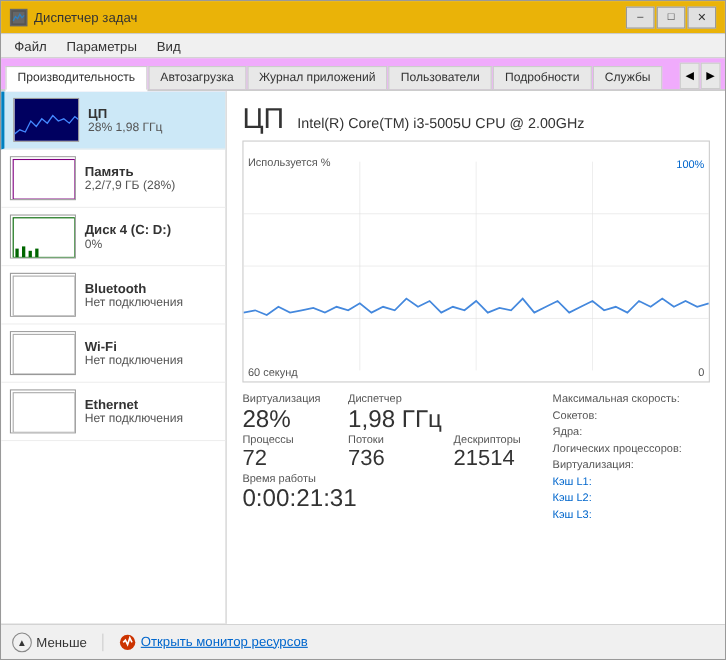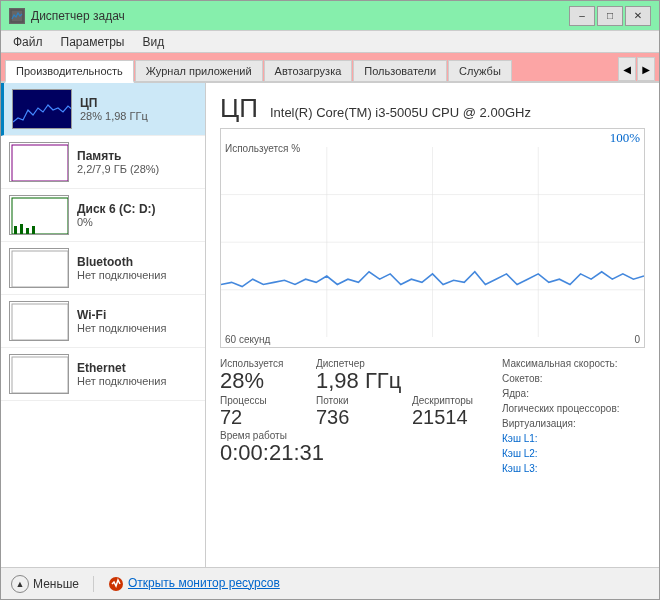--- a/index.html
+++ b/index.html
@@ -13,21 +13,21 @@
     }
     .window {
       width: 660px;
       height: 600px;
       background: #f0f0f0;
       border: 1px solid #999;
       display: flex;
       flex-direction: column;
     }
     .title-bar {
-      background: #86efac;
+      background: #eab308;
       height: 30px;
       display: flex;
       align-items: center;
       justify-content: space-between;
       padding: 0 8px;
       border-bottom: 1px solid #ccc;
       user-select: none;
     }
     .title-bar-left {
       display: flex;
@@ -72,21 +72,21 @@
       border-bottom: 1px solid #ccc;
       gap: 2px;
     }
     .menu-item {
       padding: 2px 8px;
       cursor: pointer;
       font-size: 12px;
       color: #333;
     }
     .tabs-bar {
-      background: #fca5a5;
+      background: #f0abfc;
       display: flex;
       align-items: flex-end;
       padding: 4px 4px 0 4px;
       border-bottom: 2px solid #ccc;
       gap: 1px;
     }
     .tab {
       padding: 4px 10px;
       border: 1px solid #ccc;
       border-bottom: none;
@@ -194,25 +194,24 @@
     }
     .chart-label-top {
       position: absolute;
       top: 14px;
       left: 4px;
       font-size: 10px;
       color: #555;
     }
     .chart-label-top-right {
       position: absolute;
-      top: 1px;
+      top: 16px;
       right: 4px;
-      font-size: 13px;
+      font-size: 10px;
       color: #0066cc;
-      font-family: Liberation Serif, serif;
     }
     .chart-label-bottom-left {
       position: absolute;
       bottom: 2px;
       left: 4px;
       font-size: 10px;
       color: #555;
     }
     .chart-label-bottom-right {
       position: absolute;
@@ -324,23 +323,24 @@
   </div>
 
   <div class="menu-bar">
     <div class="menu-item">Файл</div>
     <div class="menu-item">Параметры</div>
     <div class="menu-item">Вид</div>
   </div>
 
   <div class="tabs-bar">
     <div class="tab active">Производительность</div>
+    <div class="tab">Автозагрузка</div>
     <div class="tab">Журнал приложений</div>
-    <div class="tab">Автозагрузка</div>
     <div class="tab">Пользователи</div>
+    <div class="tab">Подробности</div>
     <div class="tab">Службы</div>
     <div class="tab-scroll">
       <div class="tab-scroll-btn">◀</div>
       <div class="tab-scroll-btn">▶</div>
     </div>
   </div>
 
   <div class="main-content">
 
     <div class="sidebar">
@@ -376,21 +376,21 @@
           <svg width="60" height="40" viewBox="0 0 60 40">
             <rect width="60" height="40" fill="#fff"></rect>
             <rect x="2" y="2" width="56" height="36" fill="none" stroke="#006600" stroke-width="1"></rect>
             <rect x="4" y="30" width="3" height="8" fill="#006600"></rect>
             <rect x="10" y="28" width="3" height="10" fill="#006600"></rect>
             <rect x="16" y="32" width="3" height="6" fill="#006600"></rect>
             <rect x="22" y="30" width="3" height="8" fill="#006600"></rect>
           </svg>
         </div>
         <div class="sidebar-info">
-          <div class="sidebar-name">Диск 6 (C: D:)</div>
+          <div class="sidebar-name">Диск 4 (C: D:)</div>
           <div class="sidebar-detail">0%</div>
         </div>
       </div>
 
       <div class="sidebar-item">
         <div class="sidebar-thumb">
           <svg width="60" height="40" viewBox="0 0 60 40">
             <rect width="60" height="40" fill="#fff"></rect>
             <rect x="2" y="2" width="56" height="36" fill="none" stroke="#aaa" stroke-width="1"></rect>
           </svg>
@@ -452,21 +452,21 @@
         </svg>
         <span class="chart-label-bottom-left">60 секунд</span>
         <span class="chart-label-bottom-right">0</span>
       </div>
 
       <div style="display:flex; gap:10px; margin-top:4px;">
         <div style="flex:1;">
 
           <div class="small-row">
             <div class="small-item">
-              <div class="stat-label">Используется</div>
+              <div class="stat-label">Виртуализация</div>
               <div class="stat-value">28%</div>
             </div>
             <div class="small-item">
               <div class="stat-label">Диспетчер</div>
               <div class="stat-value">1,98 ГГц</div>
             </div>
           </div>
 
           <div class="small-row">
             <div class="small-item">

